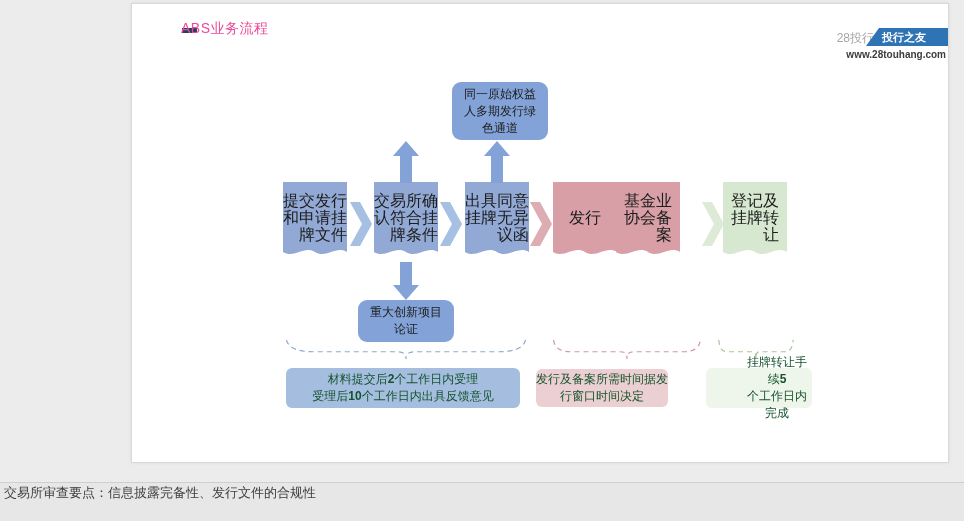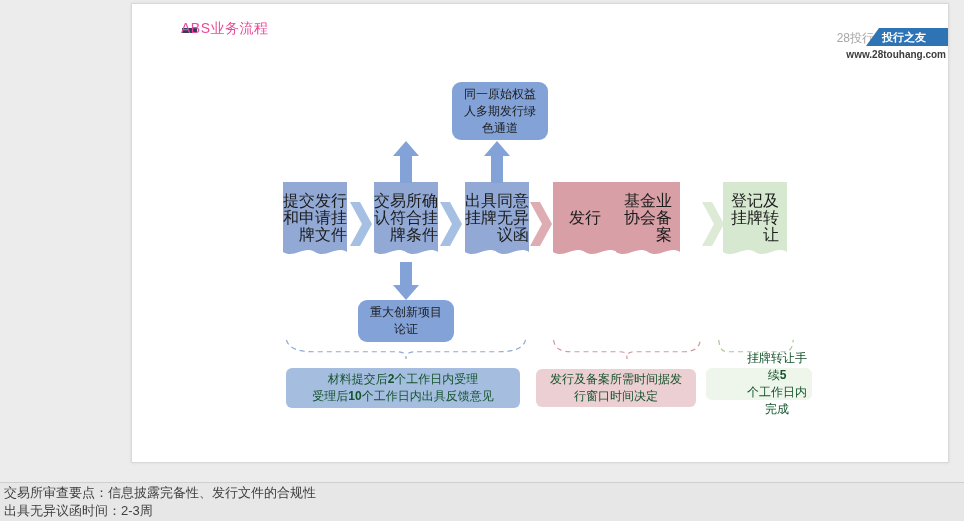--- a/index.html
+++ b/index.html
@@ -55,22 +55,22 @@
   #brace-blue  { left:152px; width:244px; color:var(--brace-blue,#8fa9d4); }
   #brace-pink  { left:420px; width:150px; color:var(--brace-pink,#d3989f); }
   #brace-green { left:586px; width:76px;  color:var(--brace-green,#a9c79a); }
   .brace svg { width:100%; height:100%; }
 
   
   .note { position:absolute; top:364px; border-radius:6px; display:flex; flex-direction:column;
           align-items:center; justify-content:center; text-align:center; font-size:12px;
           line-height:17px; color:#14532d; white-space:pre-line; }
   #note-blue  { left:154px; width:234px; height:40px; background:var(--blue-note,#a5bddf); }
-  #note-pink  { left:404px; width:160px; height:38px; top:365px; background:var(--pink-note,#eccfd2); }
-  #note-green { left:574px; width:106px; height:32px; background:var(--green-note,#eef5ea);padding-left:36px; }
+  #note-pink  { left:404px; width:132px; height:38px; top:365px; background:var(--pink-note,#eccfd2); }
+  #note-green { left:574px; width:106px; height:40px; background:var(--green-note,#eef5ea);padding-left:36px; }
   .note b, .note .num { font-weight:bold; }
 
   
   #footer { position:absolute; left:0; right:0; top:482px; bottom:0; background:#e7e7e7;
             border-top:1px solid #cfcfcf; padding:1px 4px; }
   #footer .fline { font-size:13px; line-height:18px; color:#404040; }
 </style>
 </head>
 <body>
 
@@ -192,16 +192,15 @@
 行窗口时间决定</div>
     <div class="note" id="note-green">
       <div><span>挂牌转让手续</span><span class="num">5</span><span>
 个工作日内完成</span></div>
     </div>
 
   </div>
 
   <div id="footer">
     <div class="fline">交易所审查要点：信息披露完备性、发行文件的合规性</div>
-    <div class="fline">出具无异议函时间：2-3周</div>
   </div>
 
 </div>
 
 </body></html>

